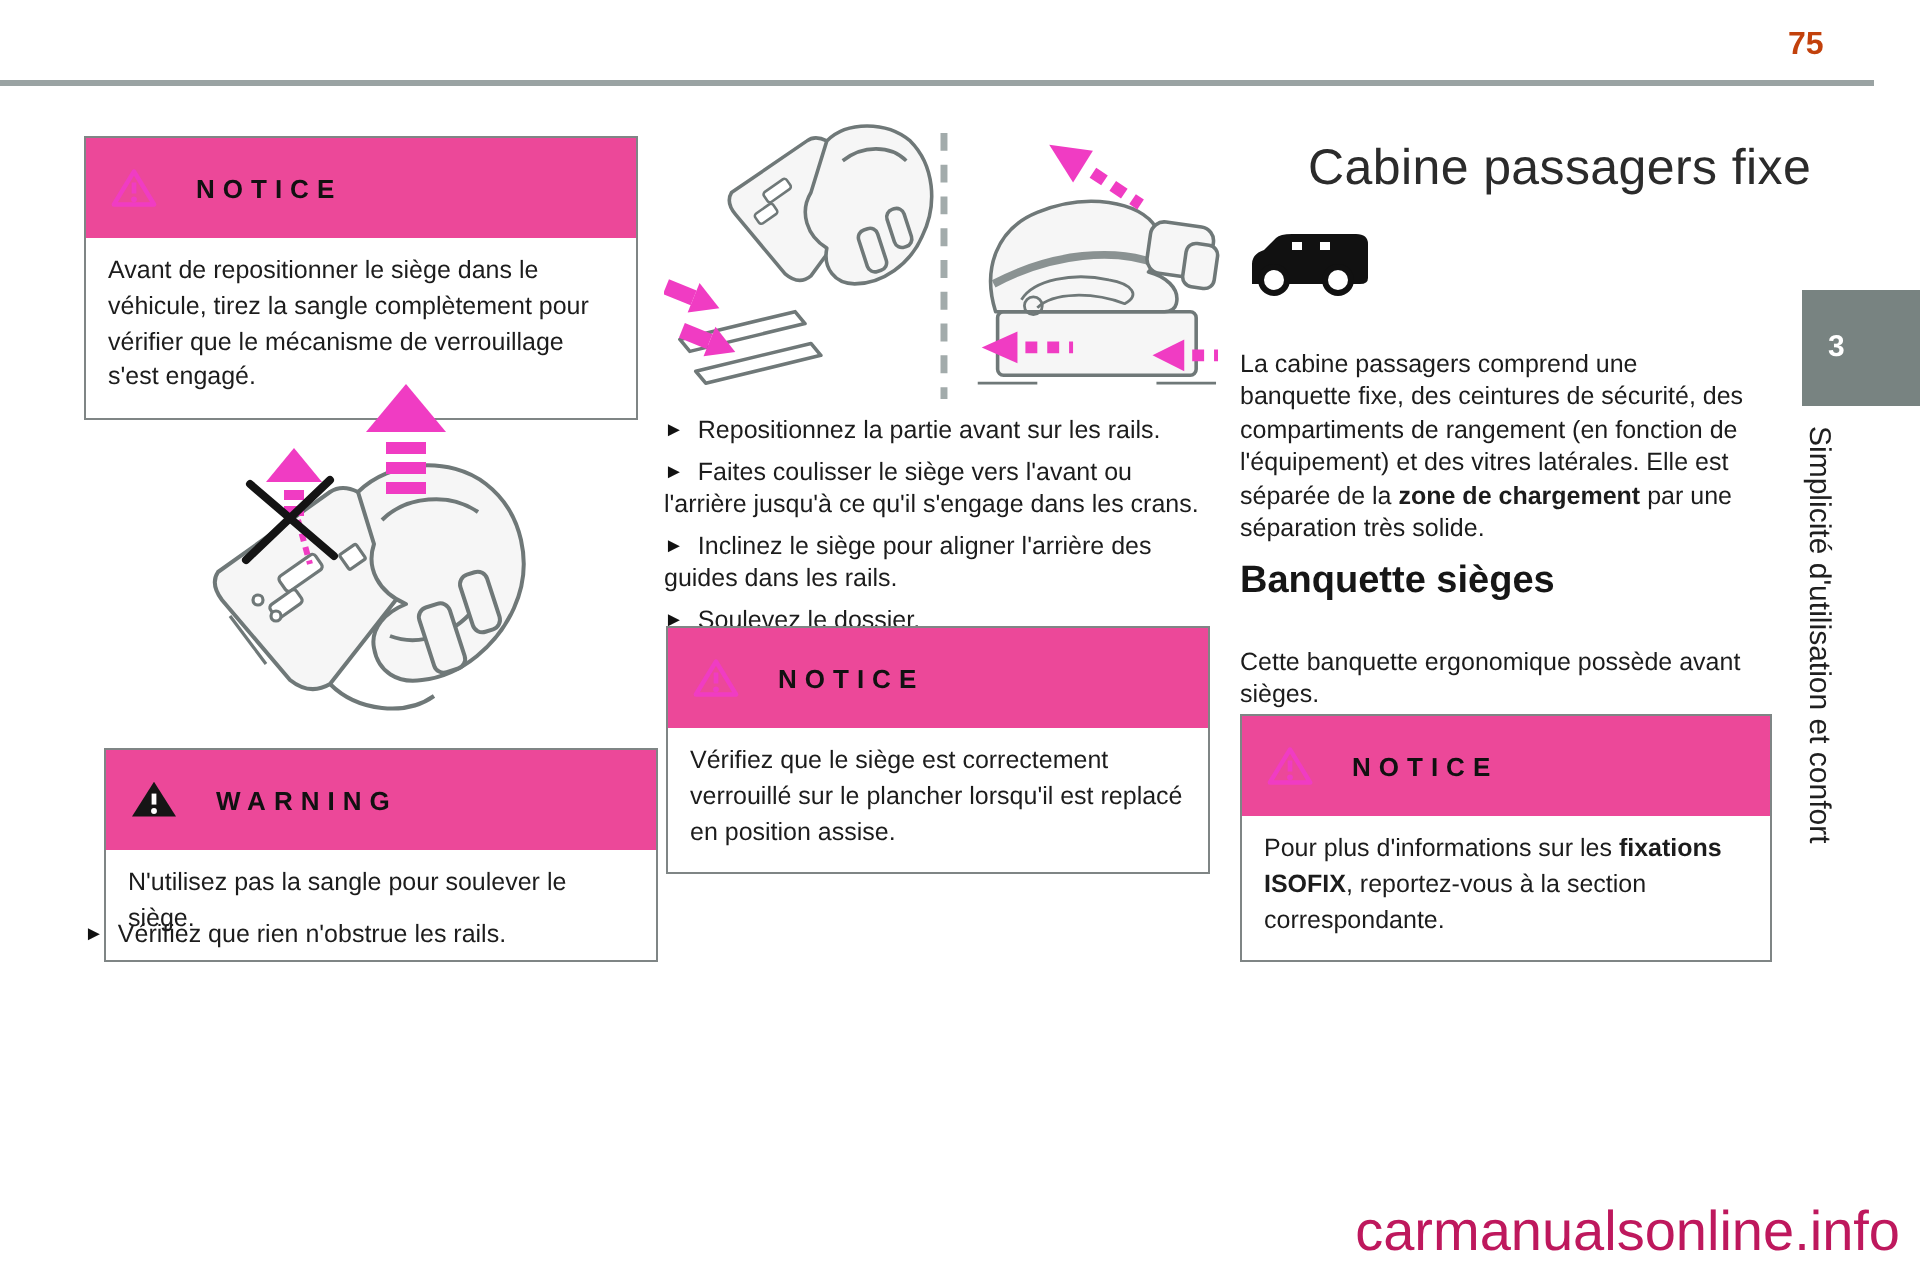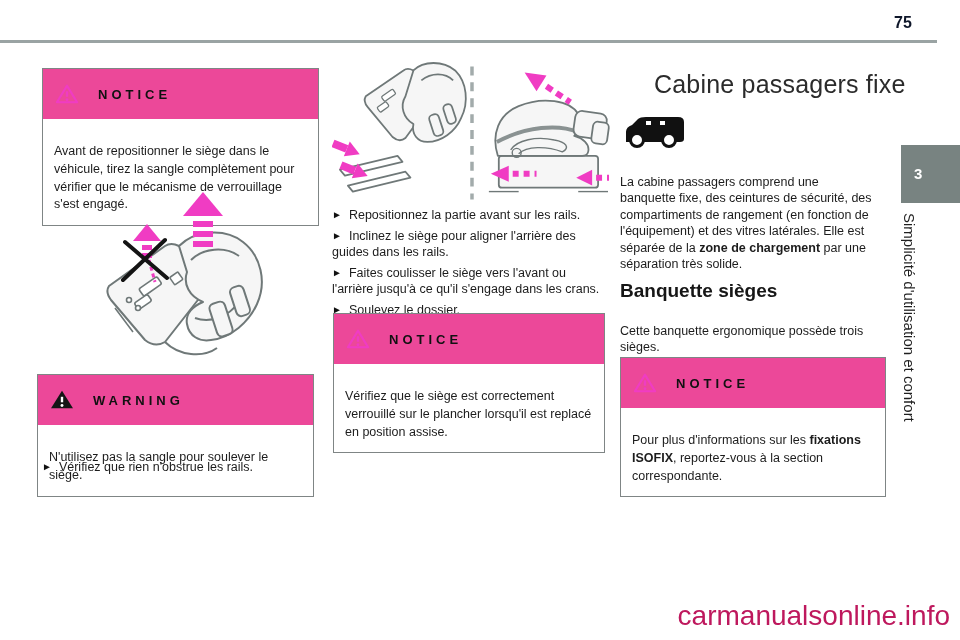--- a/index.html
+++ b/index.html
@@ -3,27 +3,27 @@
 <meta charset="utf-8">
 <style>
   html,body{margin:0;padding:0;}
   body{
     width:960px;height:640px;position:relative;overflow:hidden;
     background:#ffffff;color:#1c1c1c;
     font-family:"Liberation Sans", sans-serif;
   }
   .abs{position:absolute;}
   
-  .page-number{left:894px;top:14px;font-size:16px;font-weight:bold;color:#0f172a;}
+  .page-number{left:894px;top:14px;font-size:16px;font-weight:bold;color:#c2410c;}
   .top-rule{left:0;top:40px;width:937px;height:3px;background:#9aa3a3;}
   
   .alert{border:1px solid #7f8585;background:#fff;box-sizing:border-box;}
   .alert-header{background:#ec4899;display:flex;align-items:center;gap:19px;padding:14px 12px;}
   .alert-title{font-size:13px;font-weight:bold;letter-spacing:4px;color:#111;}
-  .alert-body{padding:24px 11px 11px 11px;font-size:12.5px;line-height:1.42;white-space:pre-line;}
+  .alert-body{padding:8px 11px 11px 11px;font-size:12.5px;line-height:1.42;white-space:pre-line;}
   
   .step{font-size:12.5px;line-height:1.32;margin:0 0 4px 0;}
   .bullet{font-size:10px;margin-right:7px;position:relative;top:-1px;color:#111;}
   .step-text{white-space:pre-line;margin-top:28px;}
   
   .section-title{left:620px;top:70px;font-size:25px;font-weight:normal;color:#2b2b2b;letter-spacing:0.2px;}
   .sub-title{left:620px;top:280px;font-size:19px;font-weight:bold;color:#161616;}
   .para{font-size:12.5px;line-height:1.32;white-space:pre-line;}
   .para b{white-space:pre-line;}
   
@@ -87,21 +87,21 @@
       <rect x="47" y="63" width="10" height="5"></rect>
       <line x1="54" y1="70" x2="60" y2="92" stroke="#f03cc3" stroke-width="3" stroke-dasharray="4 3"></line>
     </g>
     <g stroke="#141414" stroke-width="4" stroke-linecap="round">
       <line x1="30" y1="52" x2="72" y2="88"></line>
       <line x1="70" y1="50" x2="28" y2="90"></line>
     </g>
   </svg>
 </div>
 
-<div class="abs alert" style="left:37px;top:374px;width:277px;">
+<div class="abs alert" style="left:52px;top:374px;width:277px;">
   <div class="alert-header">
     <span>
       <svg width="24" height="22" viewBox="0 0 26 24">
         <path d="M13,2 L25,21 L1,21 Z" fill="#151515"></path>
         <line x1="13" y1="8.5" x2="13" y2="14.5" stroke="#ffffff" stroke-width="2.6"></line>
         <circle cx="13" cy="18" r="1.6" fill="#ffffff"></circle>
       </svg>
     </span>
     <span class="alert-title">WARNING</span>
   </div>
@@ -161,26 +161,26 @@
       <line x1="266" y1="116" x2="279" y2="116" stroke-width="6" stroke-dasharray="6 5"></line>
     </g>
   </svg>
 </div>
 
 <div class="abs" style="left:332px;top:207px;width:281px;">
   <div class="step">
     <span class="bullet">►</span><span class="step-text">Repositionnez la partie avant sur les rails.</span>
   </div>
   <div class="step">
+    <span class="bullet">►</span><span class="step-text">Faites coulisser le siège vers l'avant ou
+l'arrière jusqu'à ce qu'il s'engage dans les crans.</span>
+  </div>
+  <div class="step">
     <span class="bullet">►</span><span class="step-text">Inclinez le siège pour aligner l'arrière des
 guides dans les rails.</span>
-  </div>
-  <div class="step">
-    <span class="bullet">►</span><span class="step-text">Faites coulisser le siège vers l'avant ou
-l'arrière jusqu'à ce qu'il s'engage dans les crans.</span>
   </div>
   <div class="step">
     <span class="bullet">►</span><span class="step-text">Soulevez le dossier.</span>
   </div>
 </div>
 
 <div class="abs alert" style="left:333px;top:313px;width:272px;">
   <div class="alert-header">
     <span>
       <svg width="24" height="22" viewBox="0 0 26 24">
@@ -213,21 +213,21 @@
 banquette fixe, des ceintures de sécurité, des
 compartiments de rangement (en fonction de
 l'équipement) et des vitres latérales. Elle est
 séparée de la </span><b>zone de chargement</b><span> par une
 séparation très solide.</span>
 </div>
 
 <h2 class="abs sub-title" style="margin: 0px; left: 620px; top: 280px;">Banquette sièges</h2>
 
 <div class="abs para" style="left:620px;top:306px;width:272px;">
-  <div style="white-space:pre-line;">Cette banquette ergonomique possède trois
+  <div style="white-space:pre-line;">Cette banquette ergonomique possède avant
 sièges.</div>
   <div style="white-space:pre-line;">Les deux sièges extérieurs possèdent des
 fixations ISOFIX.</div>
 </div>
 
 <div class="abs alert" style="left:620px;top:357px;width:266px;">
   <div class="alert-header">
     <span>
       <svg width="24" height="22" viewBox="0 0 26 24">
         <path d="M13,3 L24,21 L2,21 Z" fill="none" stroke="#f03cc3" stroke-width="2.4" stroke-linejoin="round"></path>

